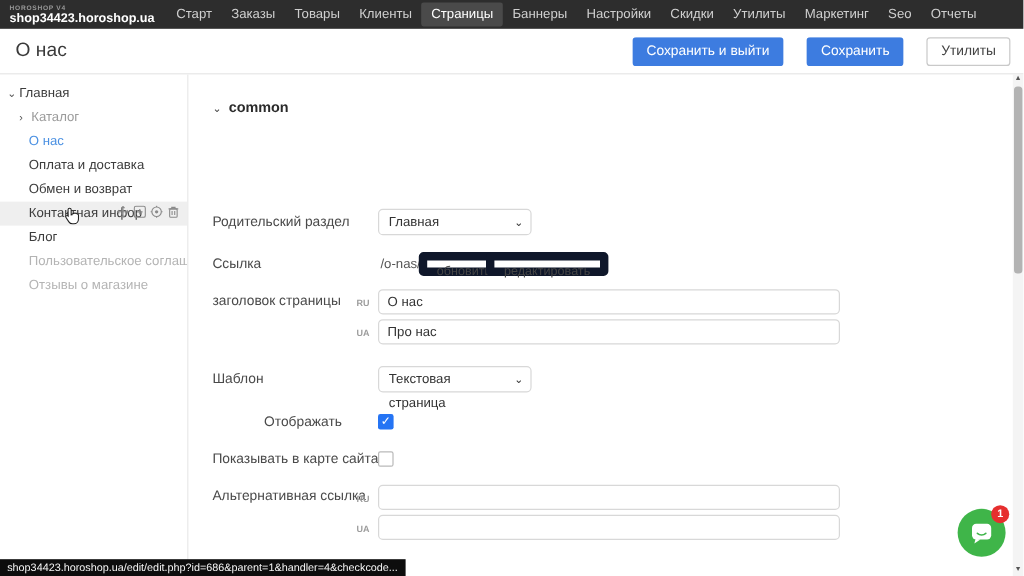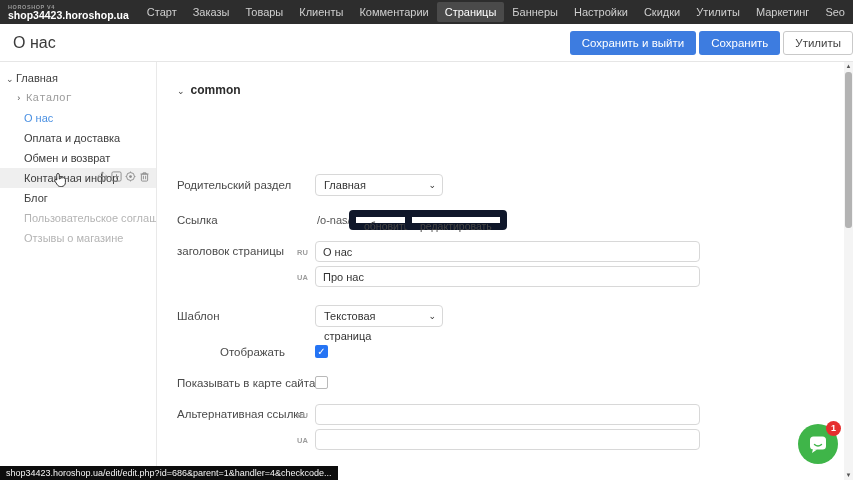--- a/index.html
+++ b/index.html
@@ -15,21 +15,21 @@
   .logo-main  { font-size:10.5px; color:#fff; font-weight:bold; line-height:11px; }
   .menu { display:flex; align-items:center; height:24px; }
   .menu-item { color:#cfcfcf; font-size:11px; padding:4px 8px; border-radius:2px;
                cursor:pointer; white-space:nowrap; }
   .menu-item.active { background:#4a4a4a; color:#fff; }
 
   
   .pagehead { position:absolute; top:24px; left:0; width:853px; height:38px; background:#fff;
               border-bottom:1px solid #e6e6e6; display:flex; align-items:center; z-index:20; }
   .page-title { font-size:16px; color:#3a3a3a; padding-left:13px; }
-  .head-buttons { margin-left:auto; display:flex; gap:3px; }
+  .head-buttons { margin-left:auto; display:flex; gap:19px; padding-right:11px; }
   .btn { font-size:11.5px; border-radius:3px; padding:5px 11px; cursor:pointer;
          border:1px solid transparent; line-height:12px; white-space:nowrap; }
   .btn-primary { background:#3d7ce0; color:#fff; }
   .btn-secondary { background:#fff; color:#444; border-color:#c9c9c9; }
 
   
   .sidebar { position:absolute; top:62px; left:0; width:156px; bottom:0; background:#fff; }
   .tree { padding-top:6px; }
   .tree-row { position:relative; height:20px; line-height:20px; font-size:11px;
               color:#3c3c3c; cursor:pointer; white-space:nowrap; }
@@ -100,21 +100,20 @@
   <div class="topbar">
     <div class="logo">
       <span class="logo-small">HOROSHOP V4</span>
       <span class="logo-main">shop34423.horoshop.ua</span>
     </div>
     <div class="menu">
       <span class="menu-item">Старт</span>
       <span class="menu-item">Заказы</span>
       <span class="menu-item">Товары</span>
       <span class="menu-item">Клиенты</span>
-      <span class="menu-item">Комментарии</span>
       <span class="menu-item active">Страницы</span>
       <span class="menu-item">Баннеры</span>
       <span class="menu-item">Настройки</span>
       <span class="menu-item">Скидки</span>
       <span class="menu-item">Утилиты</span>
       <span class="menu-item">Маркетинг</span>
       <span class="menu-item">Seo</span>
       <span class="menu-item">Отчеты</span>
     </div>
 
@@ -127,21 +126,21 @@
       <button class="btn btn-primary">Сохранить</button>
       <button class="btn btn-secondary">Утилиты</button>
     </div>
   </div>
 
   <div class="sidebar">
     <div class="tree">
       <div class="tree-row lvl0">
         <span class="chev">⌄</span><span>Главная</span>
       </div>
-      <div class="tree-row lvl1 t-gray" style="padding-left:16px;font-family:Liberation Mono, monospace;">
+      <div class="tree-row lvl1 t-gray" style="padding-left:16px;">
         <span class="chev">›</span><span>Каталог</span>
       </div>
       <div class="tree-row lvl1 t-sel">
         <span>О нас</span>
       </div>
       <div class="tree-row lvl1">
         <span>Оплата и доставка</span>
       </div>
       <div class="tree-row lvl1">
         <span>Обмен и возврат</span>

